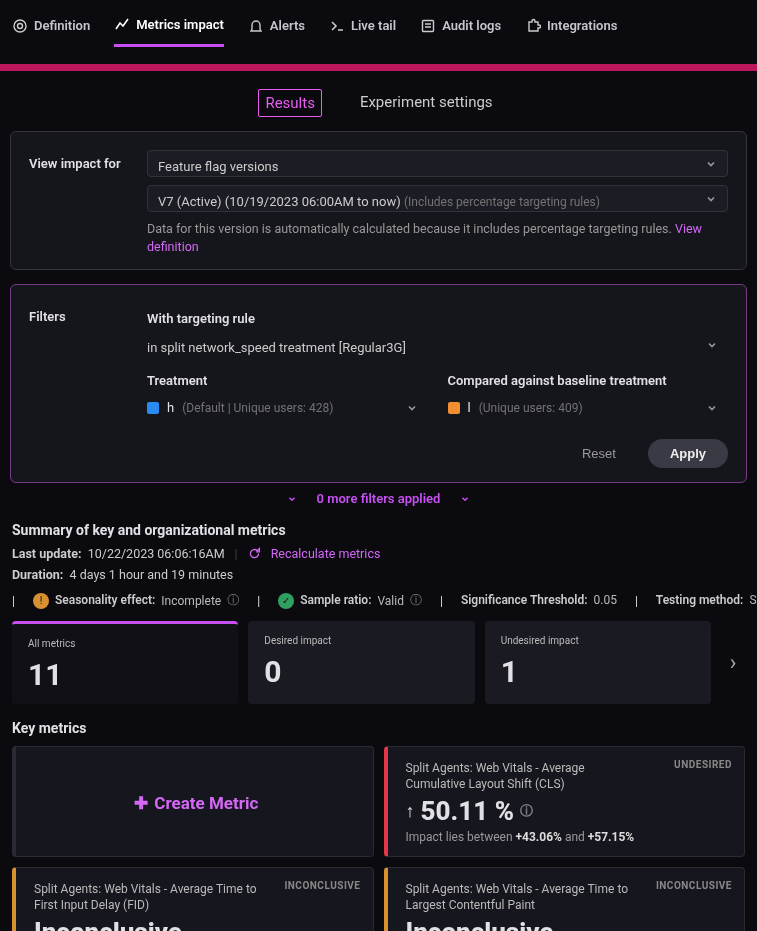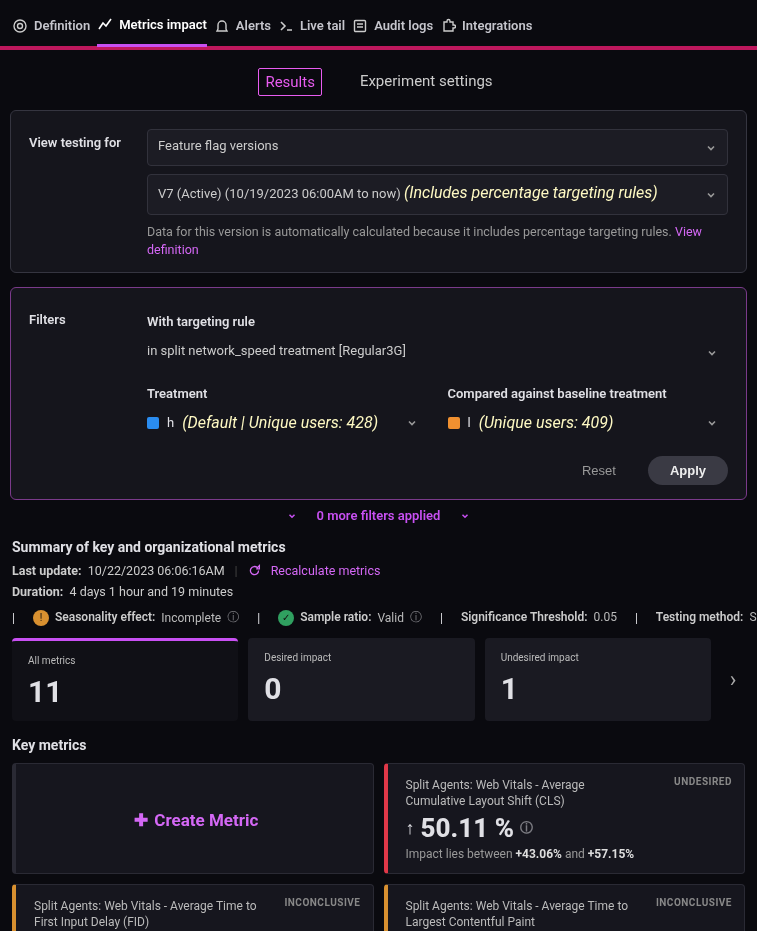--- a/index.html
+++ b/index.html
@@ -6,23 +6,23 @@
 body {
   background: #0a0a0f;
   color: #e0e0e5;
   font-family: -apple-system, BlinkMacSystemFont, "Segoe UI", Roboto, sans-serif;
   font-size: 13px;
   width: 757px;
   overflow-x: hidden;
 }
 .topnav {
   display: flex;
-  gap: 7px;
-  padding: 16px 12px 10px;
-  border-bottom: 4px solid #be185d;
+  gap: 24px;
+  padding: 16px 12px 28px;
+  border-bottom: 7px solid #be185d;
   align-items: center;
 }
 .topnav-item {
   display: flex;
   align-items: center;
   gap: 6px;
   color: #c5c5cc;
   cursor: pointer;
   font-weight: 600;
   font-size: 13px;
@@ -65,34 +65,34 @@
   font-weight: 600;
   font-size: 13px;
   color: #e0e0e5;
   padding-top: 6px;
 }
 .panel-body { flex: 1; }
 .select {
   background: #1c1c24;
   border: 1px solid #32323c;
   border-radius: 4px;
-  padding: 8px 30px 12px 10px;
+  padding: 8px 30px 2px 10px;
   color: #ccc;
   position: relative;
   cursor: pointer;
   margin-bottom: 8px;
 }
 .select.inline { border: none; background: transparent; padding-left: 0; }
 .chev {
   position: absolute;
   right: 10px;
   top: 50%;
   transform: translateY(-50%);
 }
-.sub-note { color: #fef9c3; font-size: 16px; font-style: italic; }
+.sub-note { color: #737373; font-size: 12px; }
 .hint { color: #999; font-size: 12.5px; margin-top: 4px; line-height: 1.4; }
 .link { color: #d468f5; cursor: pointer; }
 .sec-label { font-weight: 600; margin: 8px 0 6px; }
 .two-col { display: flex; gap: 20px; }
 .two-col > div { flex: 1; }
 .treat-box {
   display: flex;
   align-items: center;
   gap: 8px;
   padding: 6px 28px 6px 0;
@@ -296,21 +296,21 @@
   </div>
 </div>
 
 <div class="subnav">
   <div class="subnav-item active">Results</div>
   <div class="subnav-item">Experiment settings</div>
 </div>
 
 <div class="panel">
   <div class="row">
-    <div class="side-label">View testing for</div>
+    <div class="side-label">View impact for</div>
     <div class="panel-body">
       <div class="select">
         <span>Feature flag versions</span>
         <span class="chev">
             <svg width="12" height="12" viewBox="0 0 12 12" fill="none" stroke="#999" stroke-width="1.6">
               <path d="M3 4.5l3 3 3-3"></path>
             </svg>
           </span>
       </div>
       <div class="select">

